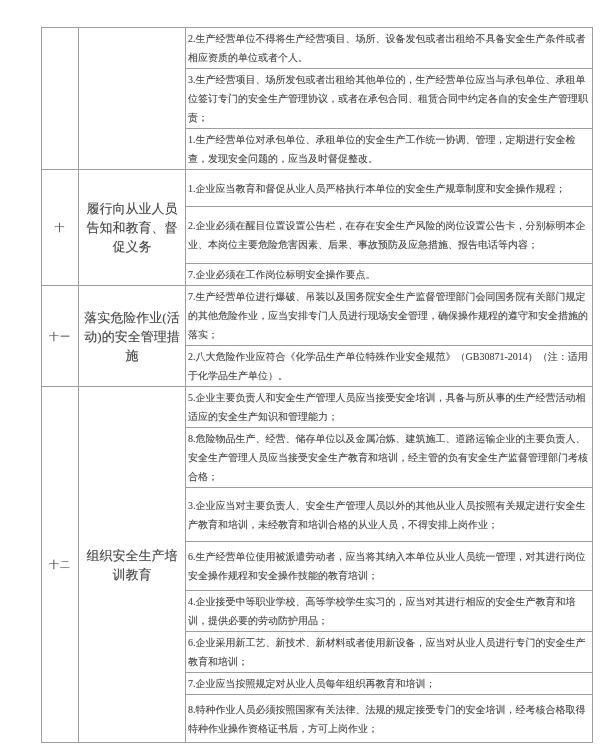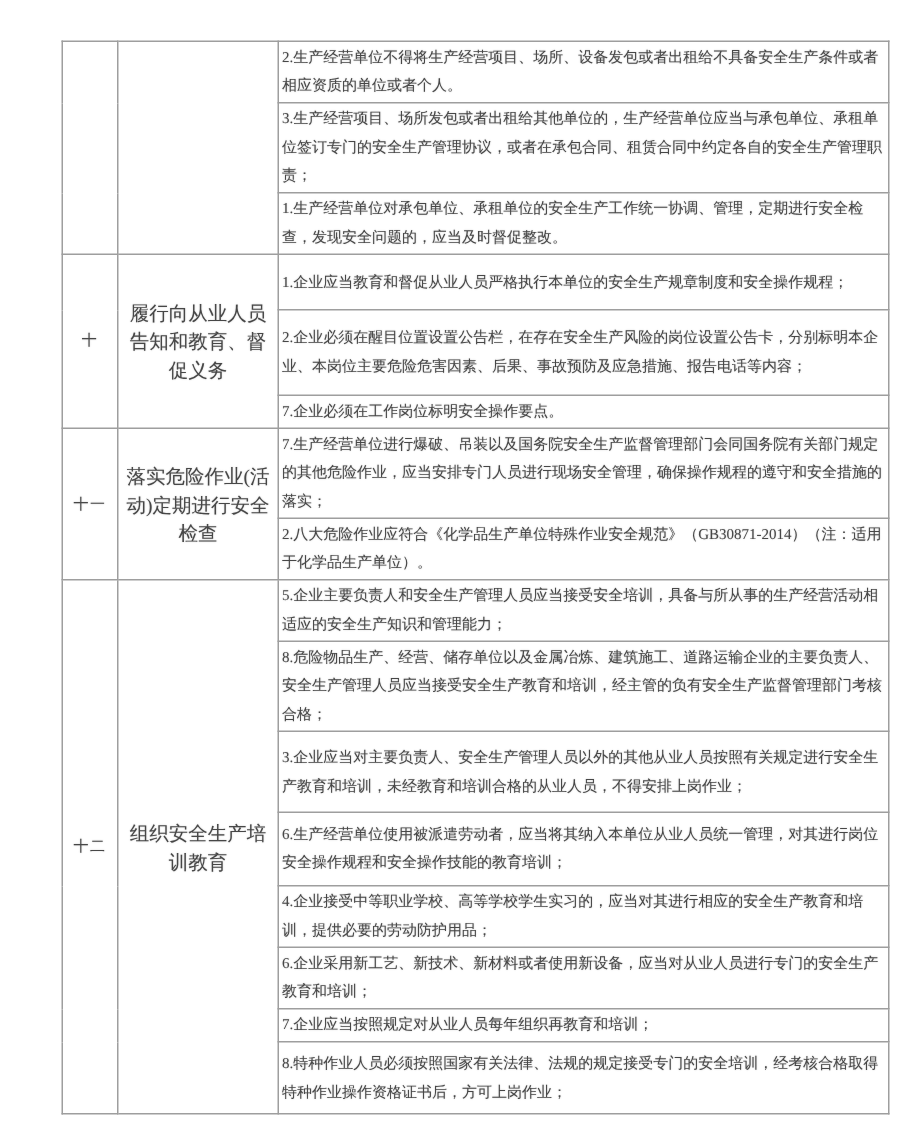--- a/index.html
+++ b/index.html
@@ -73,21 +73,21 @@
       </tr>
       <tr style="height:57px">
         <td class="item-cell">2.企业必须在醒目位置设置公告栏，在存在安全生产风险的岗位设置公告卡，分别标明本企业、本岗位主要危险危害因素、后果、事故预防及应急措施、报告电话等内容；</td>
       </tr>
       <tr style="height:19px">
         <td class="item-cell">7.企业必须在工作岗位标明安全操作要点。</td>
       </tr>
 
       <tr style="height:58px">
         <td class="num-cell" rowspan="2">十一</td>
-        <td class="cat-cell" rowspan="2">落实危险作业(活动)定期进行安全检查</td>
+        <td class="cat-cell" rowspan="2">落实危险作业(活动)的安全管理措施</td>
         <td class="item-cell">7.生产经营单位进行爆破、吊装以及国务院安全生产监督管理部门会同国务院有关部门规定的其他危险作业，应当安排专门人员进行现场安全管理，确保操作规程的遵守和安全措施的落实；</td>
       </tr>
       <tr style="height:36px">
         <td class="item-cell">2.八大危险作业应符合《化学品生产单位特殊作业安全规范》（GB30871-2014）（注：适用于化学品生产单位）。</td>
       </tr>
 
       <tr style="height:38px">
         <td class="num-cell" rowspan="8">十二</td>
         <td class="cat-cell" rowspan="8">组织安全生产培训教育</td>
         <td class="item-cell">5.企业主要负责人和安全生产管理人员应当接受安全培训，具备与所从事的生产经营活动相适应的安全生产知识和管理能力；</td>

